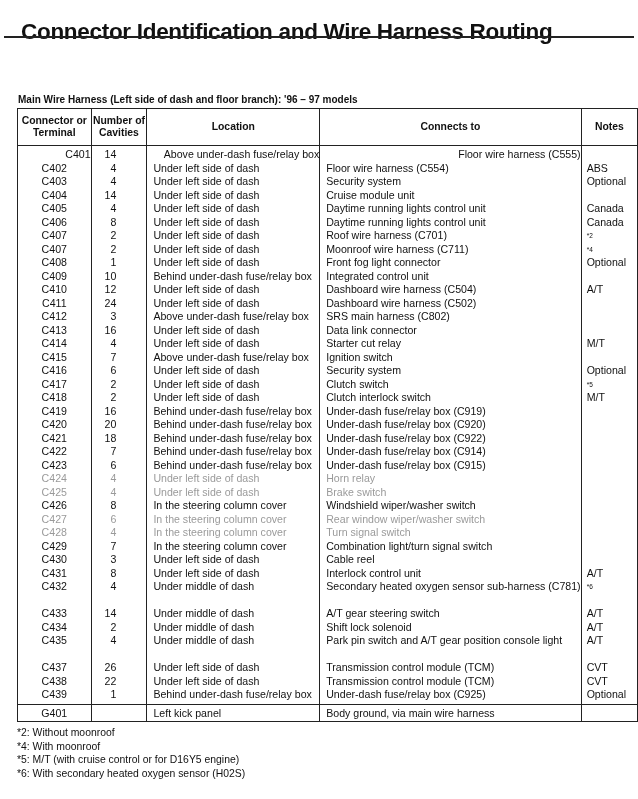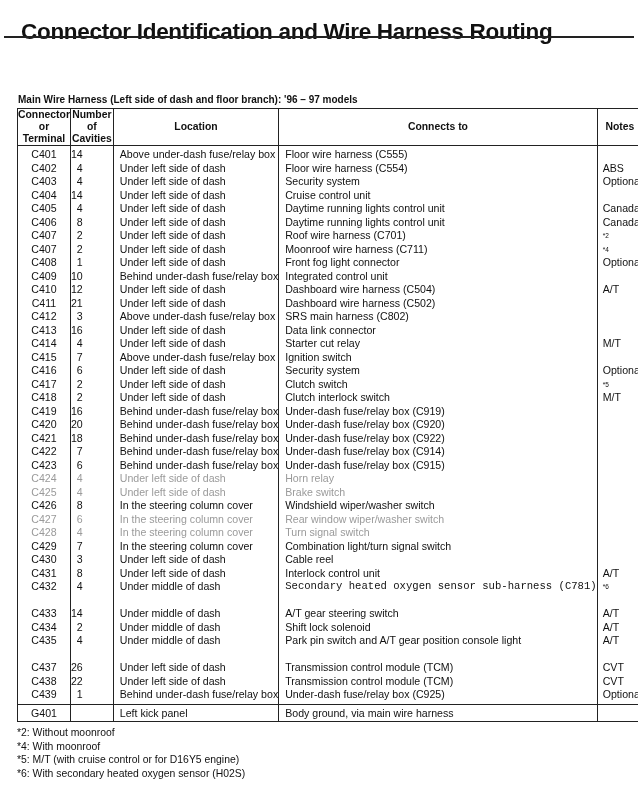--- a/index.html
+++ b/index.html
@@ -4,21 +4,21 @@
 <style>
   html, body { margin:0; padding:0; background:#fff; }
   body { width:638px; height:799px; position:relative; overflow:hidden; font-family:"Liberation Sans", sans-serif; color:#111; }
   .title { position:absolute; left:5px; top:3px; font-size:22.5px; font-weight:bold; letter-spacing:-0.3px; margin:16px; }
   .rule { position:absolute; left:4px; top:36px; width:630px; height:2px; background:#222; }
   .subtitle { position:absolute; left:18px; top:86px; font-size:10px; font-weight:bold;margin-top:8px; }
   table { position:absolute; left:17px; top:108px; border-collapse:collapse; font-size:10.6px; table-layout:fixed; }
   th, td { padding:0; }
   thead th { border:1.3px solid #222; font-weight:bold; text-align:center; height:36px; font-size:10.4px; line-height:12px; }
   tbody.main td { border-left:1.3px solid #222; border-right:1.3px solid #222; height:13.5px; line-height:13.5px; vertical-align:top; white-space:nowrap; }
-  tbody.main tr:first-child td { padding-top:2px; }
+  tbody.main tr:first-child td { padding-top:2px;text-align:right; }
   tbody.main tr:last-child td { padding-bottom:2px; border-bottom:1.3px solid #222; }
   tbody.ground td { border:1.3px solid #222; height:16px; line-height:16px; }
   td.c1 { text-align:center; }
   td.c2 { text-align:right; padding-right:30px; }
   td.c3 { padding-left:6px; }
   td.c4 { padding-left:6px; }
   td.c5 { padding-left:5px; }
   td.two { line-height:13.5px; white-space:normal; }
   td.bot { vertical-align:bottom; }
   .faded td { color:#9a9a9a; }
@@ -68,21 +68,21 @@
         <td class="c1">C403</td>
         <td class="c2">4</td>
         <td class="c3">Under left side of dash</td>
         <td class="c4">Security system</td>
         <td class="c5">Optional</td>
       </tr>
       <tr>
         <td class="c1">C404</td>
         <td class="c2">14</td>
         <td class="c3">Under left side of dash</td>
-        <td class="c4">Cruise control unit</td>
+        <td class="c4">Cruise module unit</td>
         <td class="c5"></td>
       </tr>
       <tr>
         <td class="c1">C405</td>
         <td class="c2">4</td>
         <td class="c3">Under left side of dash</td>
         <td class="c4">Daytime running lights control unit</td>
         <td class="c5">Canada</td>
       </tr>
       <tr>
@@ -122,21 +122,21 @@
       </tr>
       <tr>
         <td class="c1">C410</td>
         <td class="c2">12</td>
         <td class="c3">Under left side of dash</td>
         <td class="c4">Dashboard wire harness (C504)</td>
         <td class="c5">A/T</td>
       </tr>
       <tr>
         <td class="c1">C411</td>
-        <td class="c2">21</td>
+        <td class="c2">24</td>
         <td class="c3">Under left side of dash</td>
         <td class="c4">Dashboard wire harness (C502)</td>
         <td class="c5"></td>
       </tr>
       <tr>
         <td class="c1">C412</td>
         <td class="c2">3</td>
         <td class="c3">Above under-dash fuse/relay box</td>
         <td class="c4">SRS main harness (C802)</td>
         <td class="c5"></td>
@@ -271,21 +271,21 @@
         <td class="c1">C431</td>
         <td class="c2">8</td>
         <td class="c3">Under left side of dash</td>
         <td class="c4">Interlock control unit</td>
         <td class="c5">A/T</td>
       </tr>
       <tr>
         <td class="c1" style="height: 27px;">C432</td>
         <td class="c2" style="height: 27px;">4</td>
         <td class="c3" style="height: 27px;">Under middle of dash</td>
-        <td class="c4 two" style="height: 27px; font-family: Liberation Mono, monospace;">Secondary heated oxygen sensor sub-harness (C781)</td>
+        <td class="c4 two" style="height: 27px;">Secondary heated oxygen sensor sub-harness (C781)</td>
         <td class="c5 bot" style="height: 27px;"><span class="sup">*6</span></td>
       </tr>
       <tr>
         <td class="c1">C433</td>
         <td class="c2">14</td>
         <td class="c3">Under middle of dash</td>
         <td class="c4">A/T gear steering switch</td>
         <td class="c5">A/T</td>
       </tr>
       <tr>

